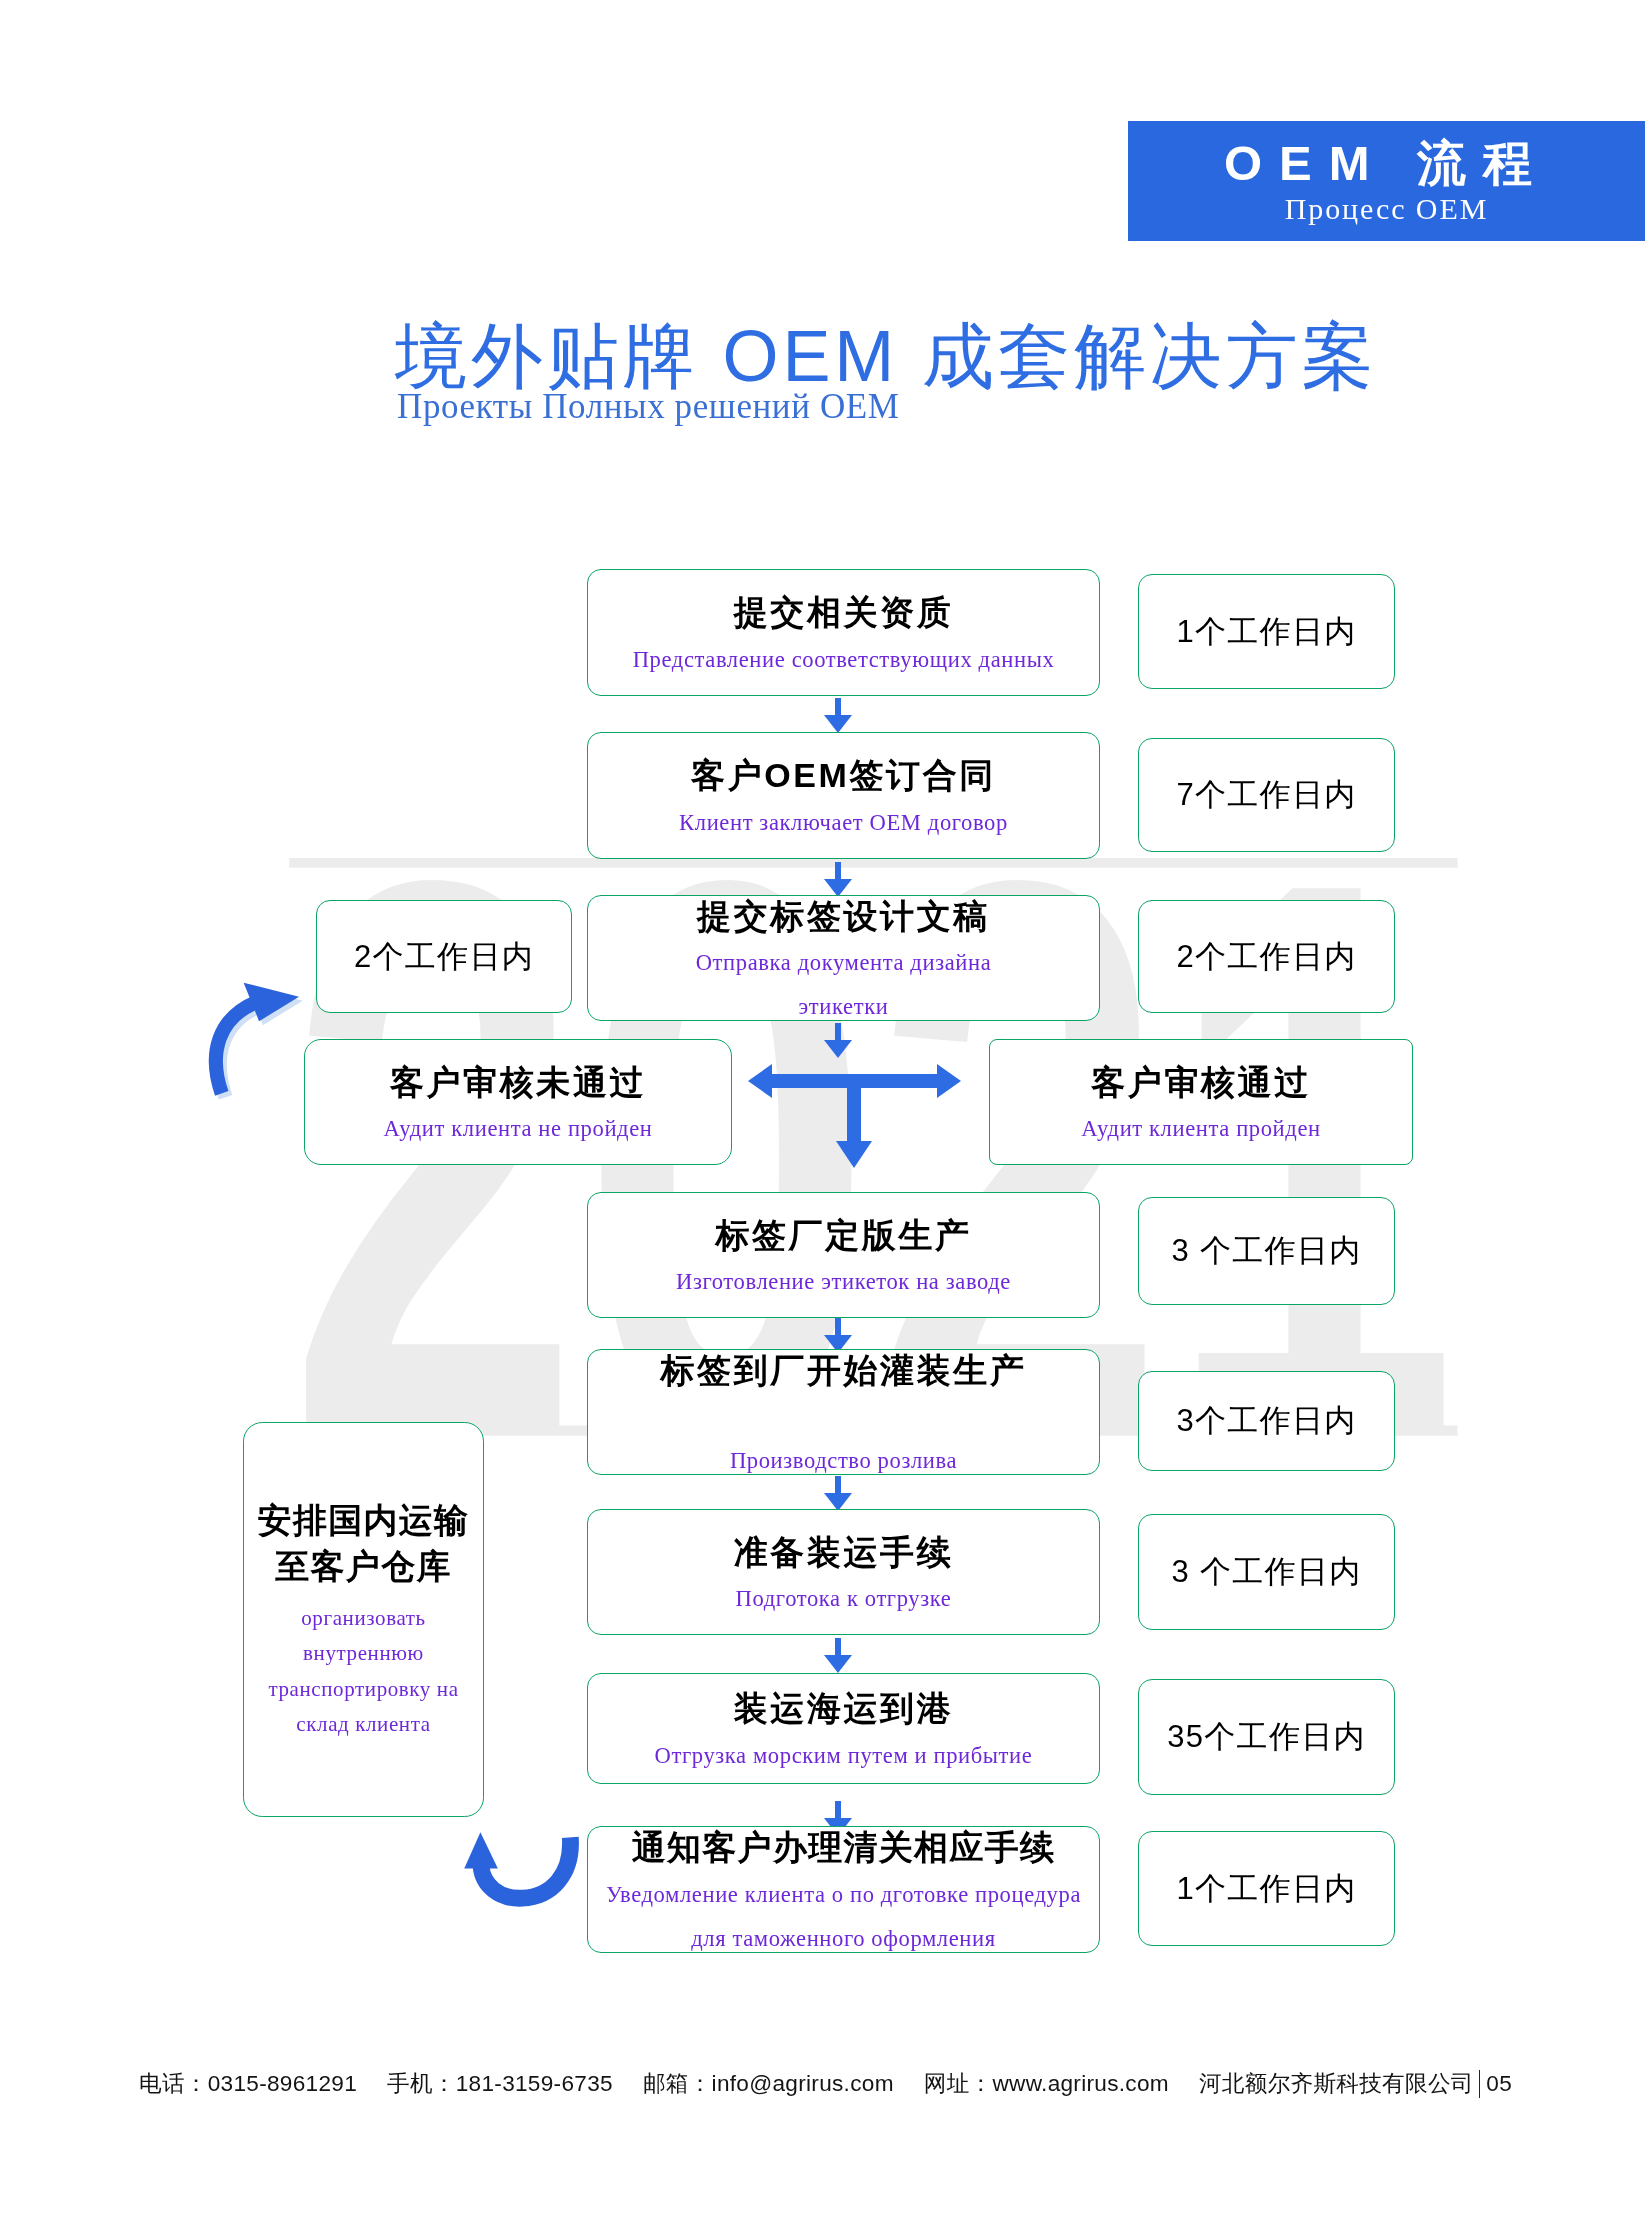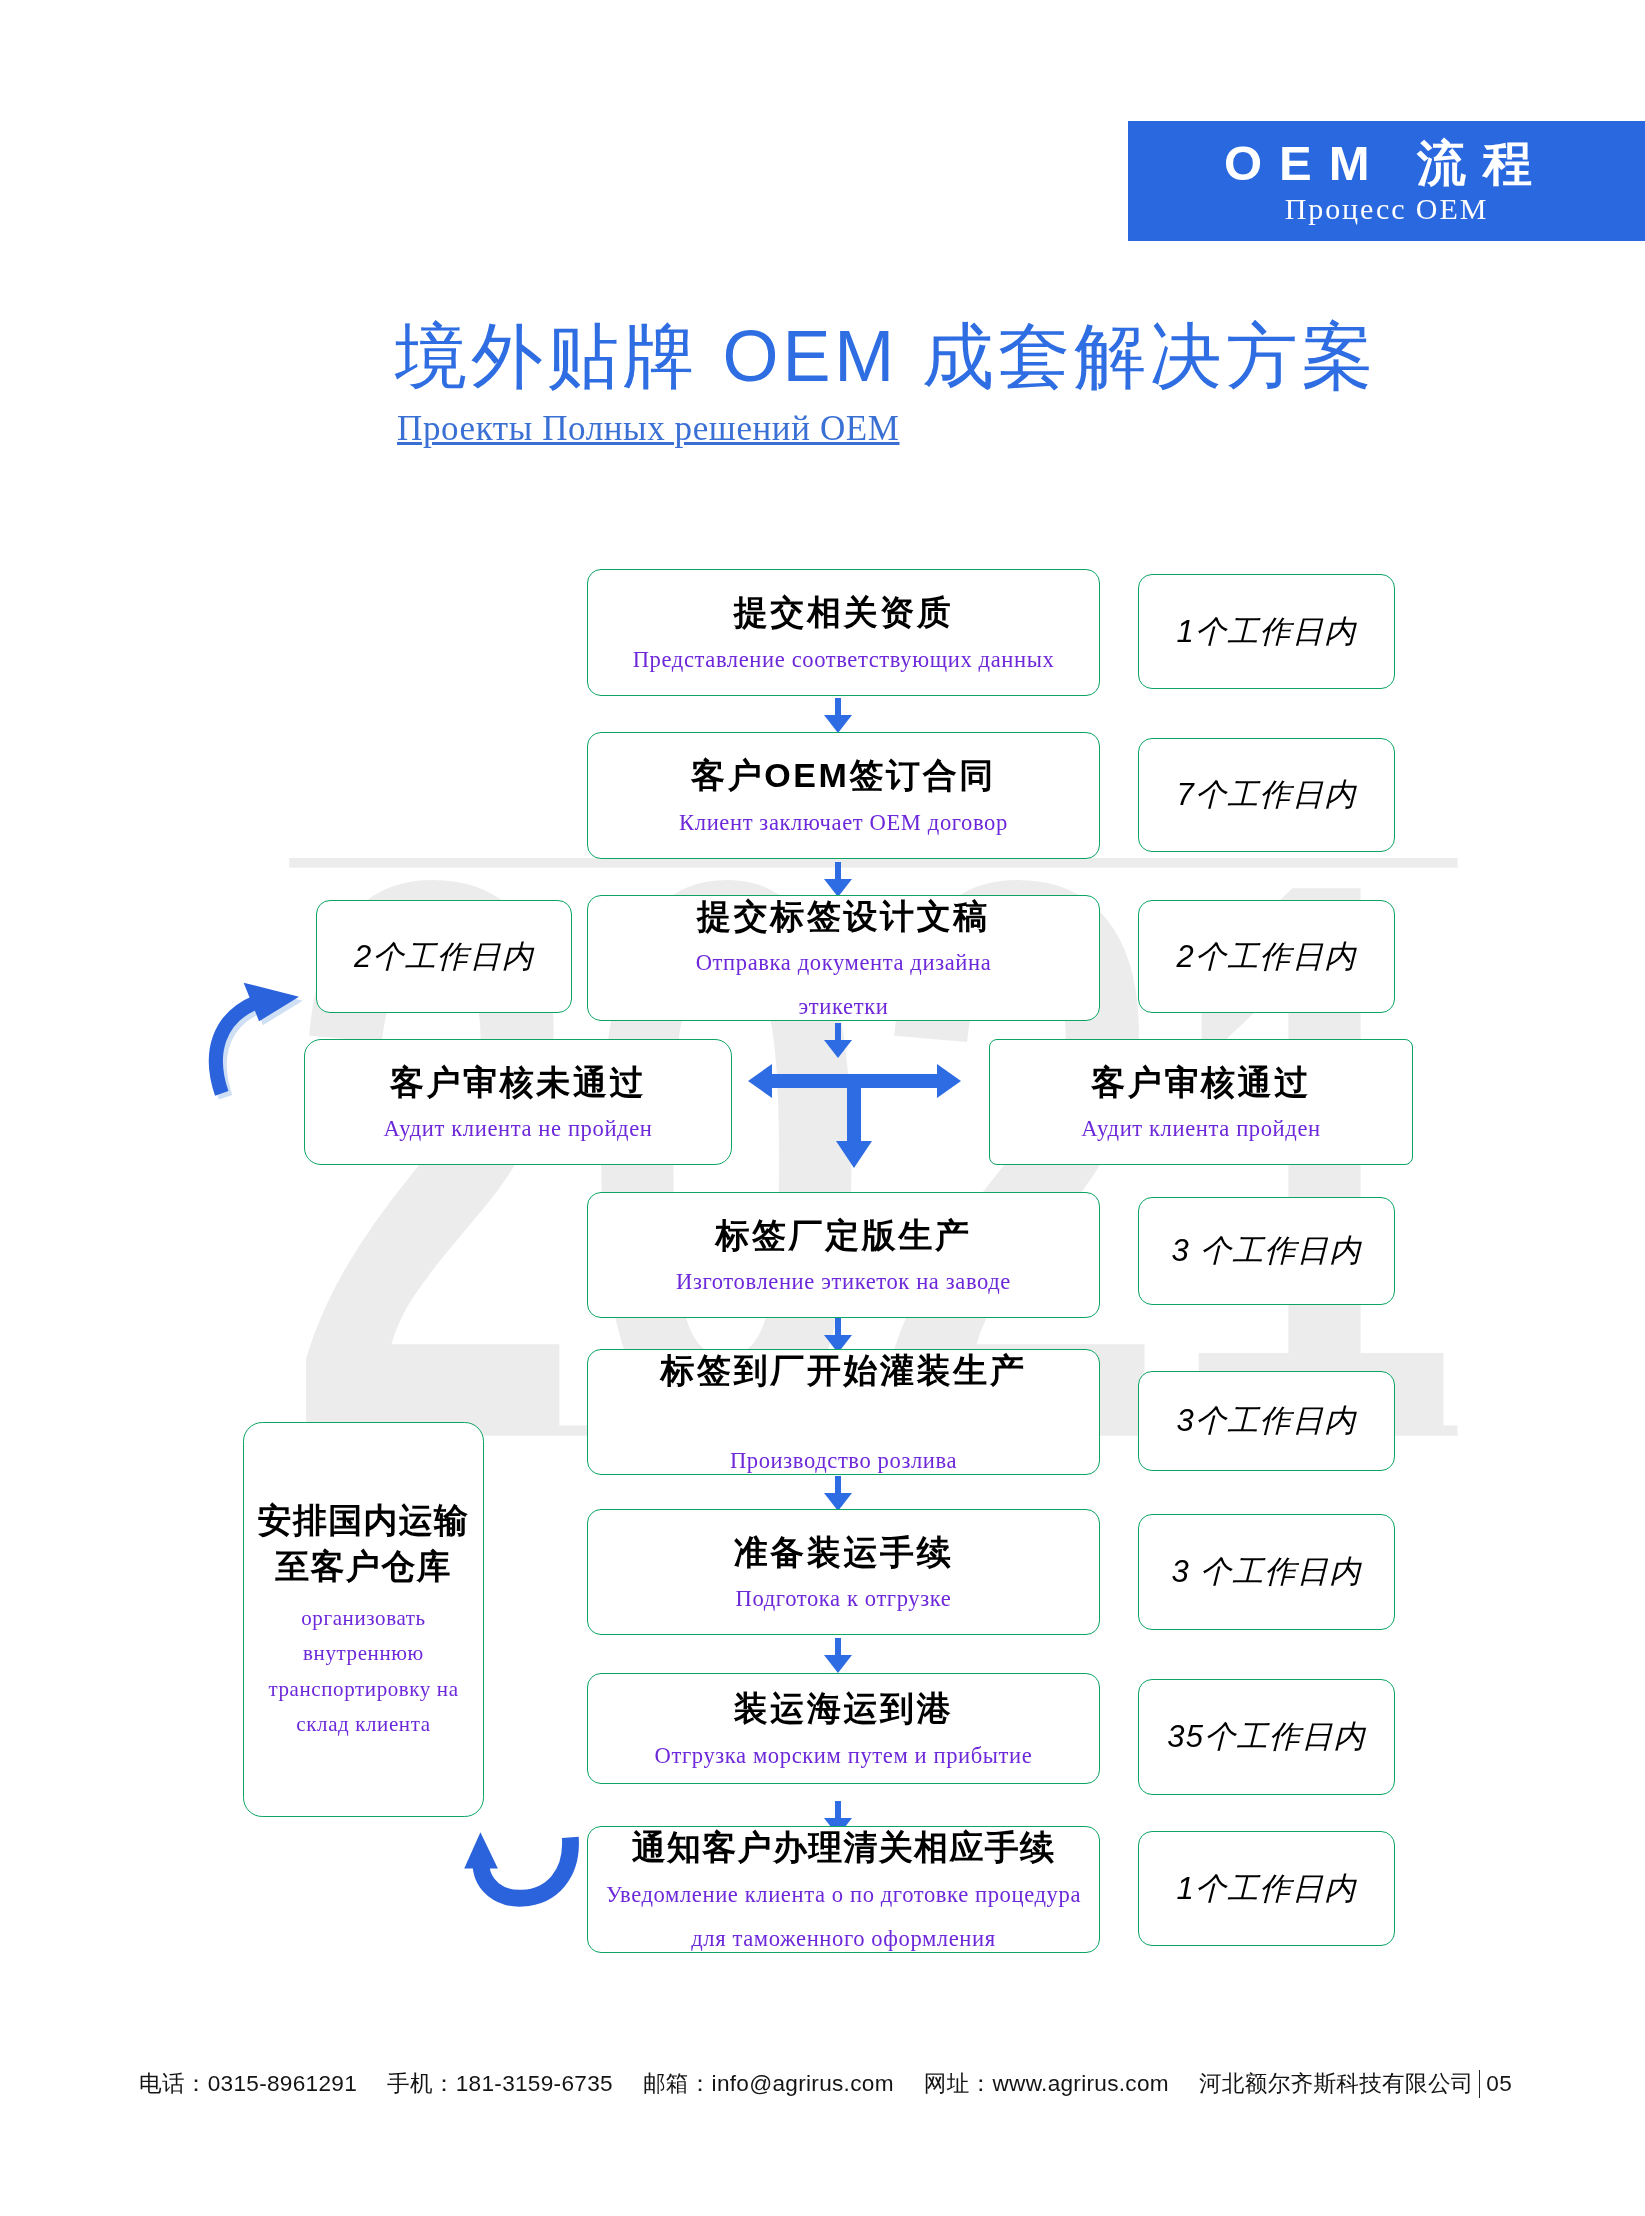--- a/index.html
+++ b/index.html
@@ -12,33 +12,33 @@
   
   .banner{position:absolute;left:1128px;top:121px;right:0;height:120px;background:#2a68df;
           color:#fff;text-align:center;z-index:2;}
   .banner-title{margin-top:18px;font-size:49px;font-weight:700;letter-spacing:17px;line-height:1;}
   .banner-sub{font-size:30px;font-family:"Liberation Serif","DejaVu Serif",serif;
               margin-top:6.4px;letter-spacing:1.9px;line-height:1;}
 
   
   .doc-title{position:absolute;left:395px;top:320px;font-size:72px;font-weight:400;
              color:#2e6de2;letter-spacing:3.9px;line-height:1;z-index:2;}
-  .doc-sub{position:absolute;left:397px;top:410px;font-size:35px;color:#3a70d4;
-           font-family:"Liberation Serif","DejaVu Serif",serif;letter-spacing:0.6px;line-height:1.1;z-index:2;text-decoration:underline;}
+  .doc-sub{position:absolute;left:397px;top:388px;font-size:35px;color:#3a70d4;
+           font-family:"Liberation Serif","DejaVu Serif",serif;letter-spacing:0.6px;line-height:1.1;z-index:2;}
 
   
   .box{position:absolute;border:1.3px solid #0aa463;border-radius:14px;background:#fff;
        display:flex;flex-direction:column;justify-content:center;align-items:center;
        text-align:center;z-index:2;box-sizing:border-box;}
   .zh{font-size:34px;font-weight:700;letter-spacing:2.6px;color:#000;line-height:1.2;}
   .ru{font-size:22.6px;font-family:"Liberation Serif","DejaVu Serif",serif;color:#6d28d9;
       margin-top:13px;letter-spacing:0.6px;line-height:1.2;}
   .ru.second{margin-top:17px;}
   .main{left:587px;width:513px;}
-  .time{left:1138px;width:257px;font-size:31px;font-weight:500;color:#000;letter-spacing:1.3px;font-style:italic;}
+  .time{left:1138px;width:257px;font-size:31px;font-weight:500;color:#000;letter-spacing:1.3px;}
 
   .b1{top:569px;height:127px;}   .t1{top:574px;height:115px;}
   .b2{top:732px;height:127px;}  .t2{top:738px;height:114px;}
   .b3{top:895px;height:126px;}  .t3{top:900px;height:113px;}
   .t3l{left:316px;width:256px;top:900px;height:113px;}
   .bf{left:304px;width:428px;top:1039px;height:126px;border-radius:17px;}
   .bp{left:989px;width:424px;top:1039px;height:126px;border-radius:8px;}
   .b5{top:1192px;height:126px;}  .t5{top:1197px;height:108px;}
   .b6{top:1349px;height:126px;gap:44px;}  .t6{top:1351px;height:100px;margin-top:20px;}
   .b7{top:1509px;height:126px;}  .t7{top:1514px;height:116px;}

